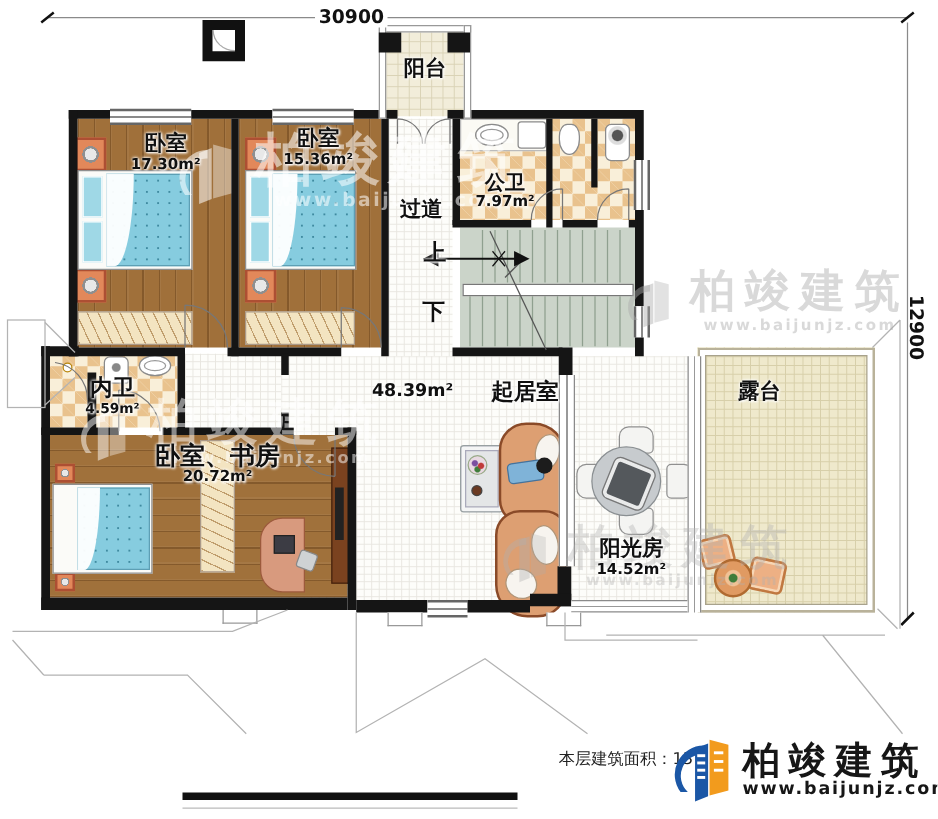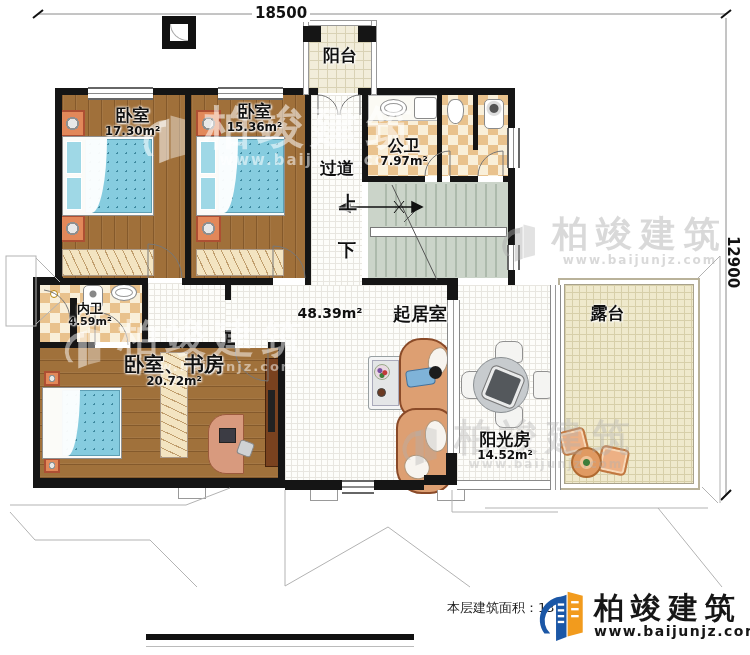--- a/index.html
+++ b/index.html
@@ -304,42 +304,42 @@
   <div class="label" style="left:312px;top:160px;width:50px;">
     <span class="nm">过道</span>
   </div>
   <div class="label" style="left:336px;top:194px;width:24px;">
     <span class="nm" style="font-size:18px;">上</span>
   </div>
   <div class="label" style="left:335px;top:241px;width:24px;">
     <span class="nm" style="font-size:18px;">下</span>
   </div>
   <div class="label" style="left:62px;top:302px;width:56px;">
-    <span class="nm" style="font-size:13px;">内卫</span>
+    <span class="nm" style="font-size:18px;">内卫</span>
     <span class="ar" style="font-size:11px;">4.59m²</span>
   </div>
   <div class="label" style="left:112px;top:354px;width:124px;">
     <span class="nm" style="font-size:20px;">卧室、书房</span>
     <span class="ar">20.72m²</span>
   </div>
   <div class="label" style="left:298px;top:306px;width:64px;">
     <span class="ar" style="font-size:14px;">48.39m²</span>
   </div>
   <div class="label" style="left:384px;top:305px;width:72px;">
     <span class="nm" style="font-size:18px;">起居室</span>
   </div>
   <div class="label" style="left:468px;top:431px;width:74px;">
     <span class="nm">阳光房</span>
     <span class="ar">14.52m²</span>
   </div>
   <div class="label" style="left:580px;top:305px;width:55px;">
     <span class="nm">露台</span>
   </div>
 
-  <div class="dimlabel" style="left:252px;top:4px;">18500</div>
+  <div class="dimlabel" style="left:252px;top:4px;">30900</div>
   <div class="dimlabel" style="left:700px;top:253px;width:60px;text-align:center;transform:rotate(90deg);background:transparent;">12900</div>
 
   <div class="abs" style="left:146px;top:634px;width:268px;height:6px;background:#111;"></div>
   <div class="abs" style="left:146px;top:646px;width:268px;height:1px;background:#bbb;"></div>
 
   <div class="info">
     <div><span>本层建筑面积：</span><span>137.2</span></div>
   </div>
 
   <svg class="abs" style="left:534px;top:586px;" width="58" height="58">

